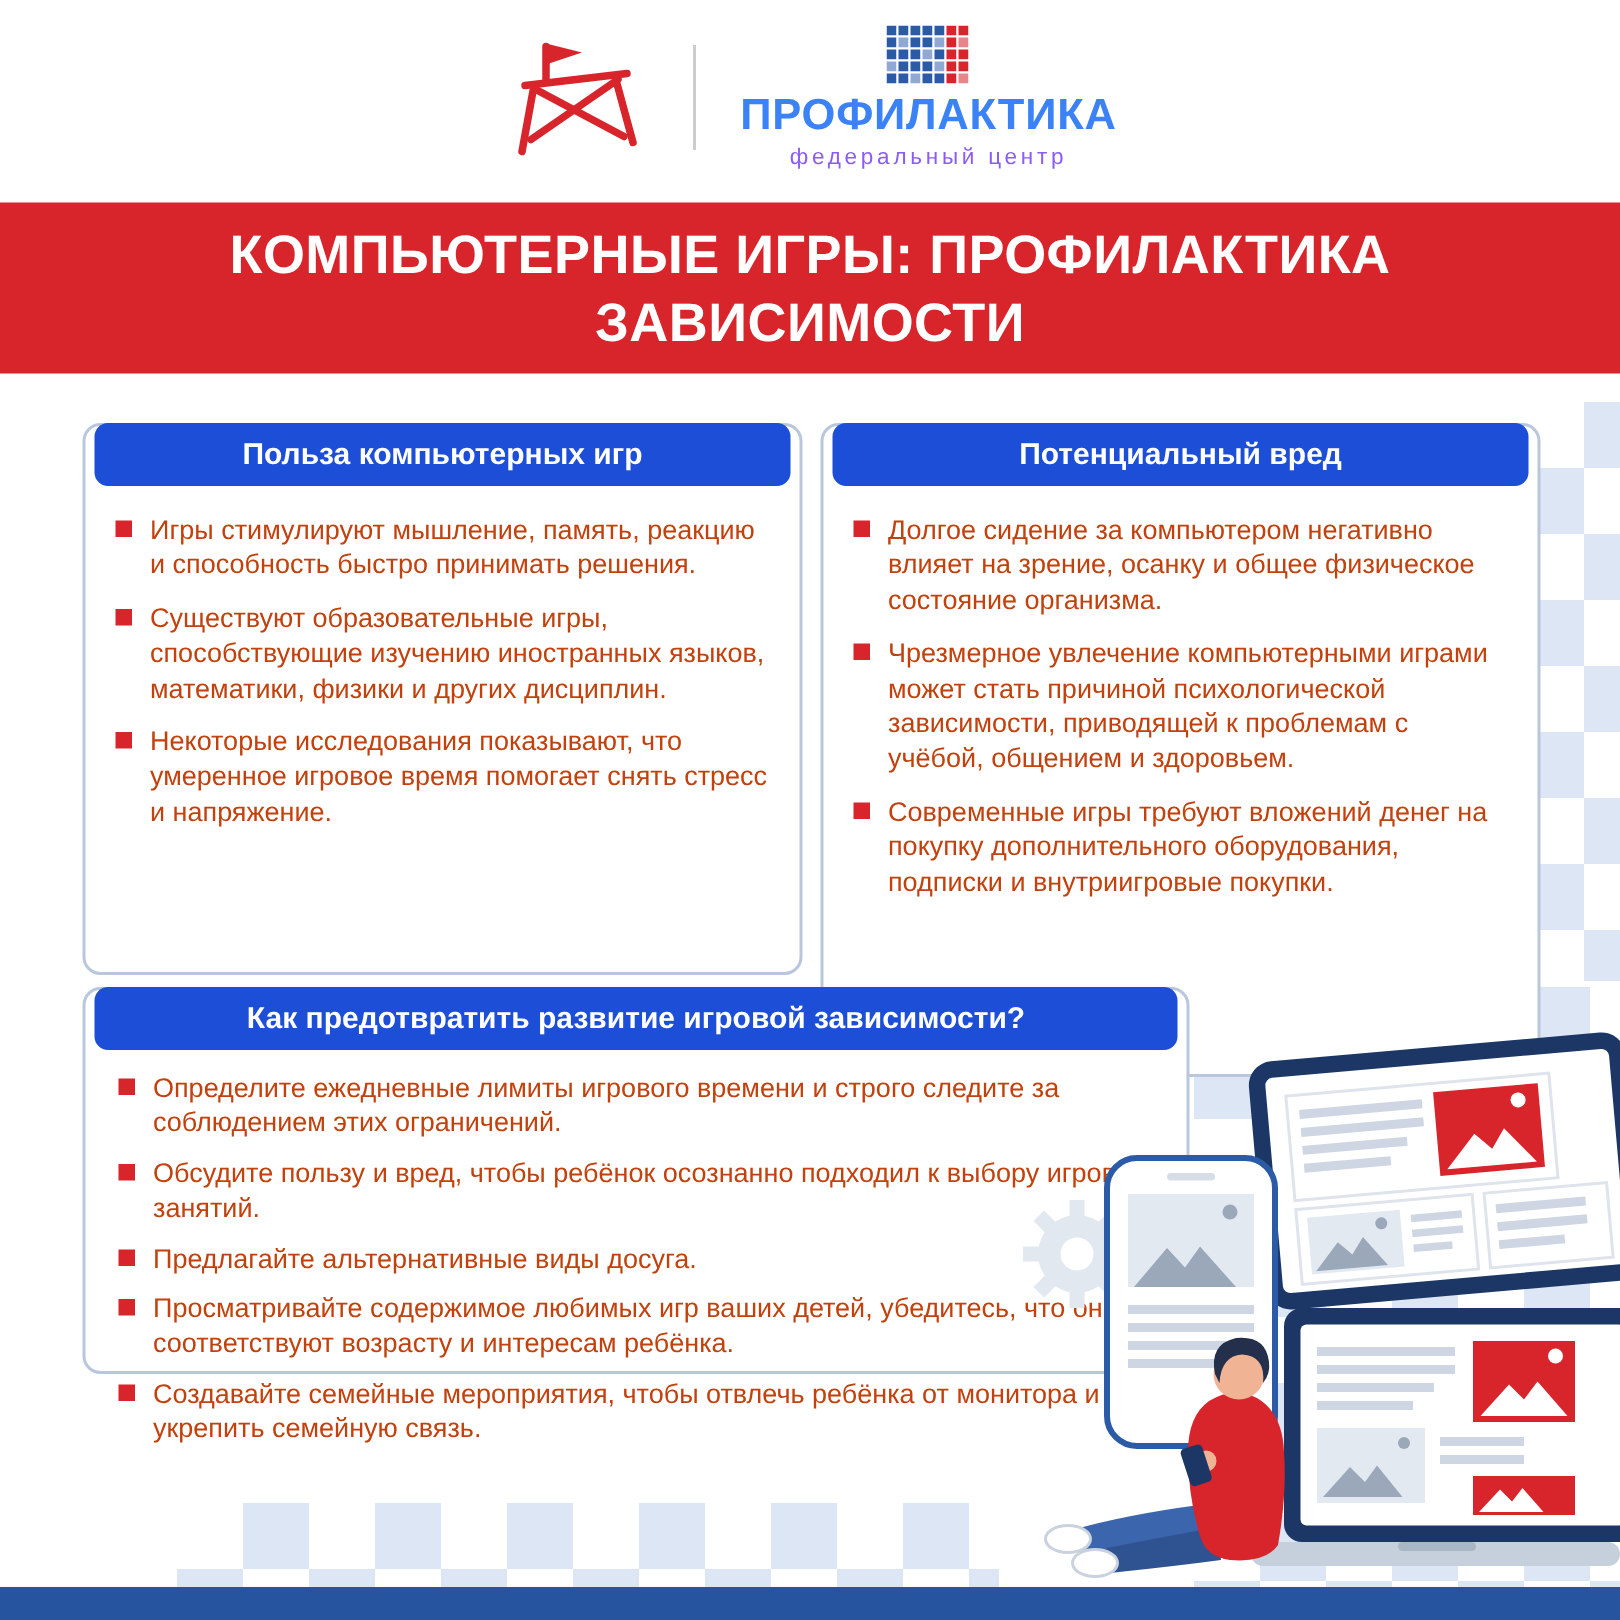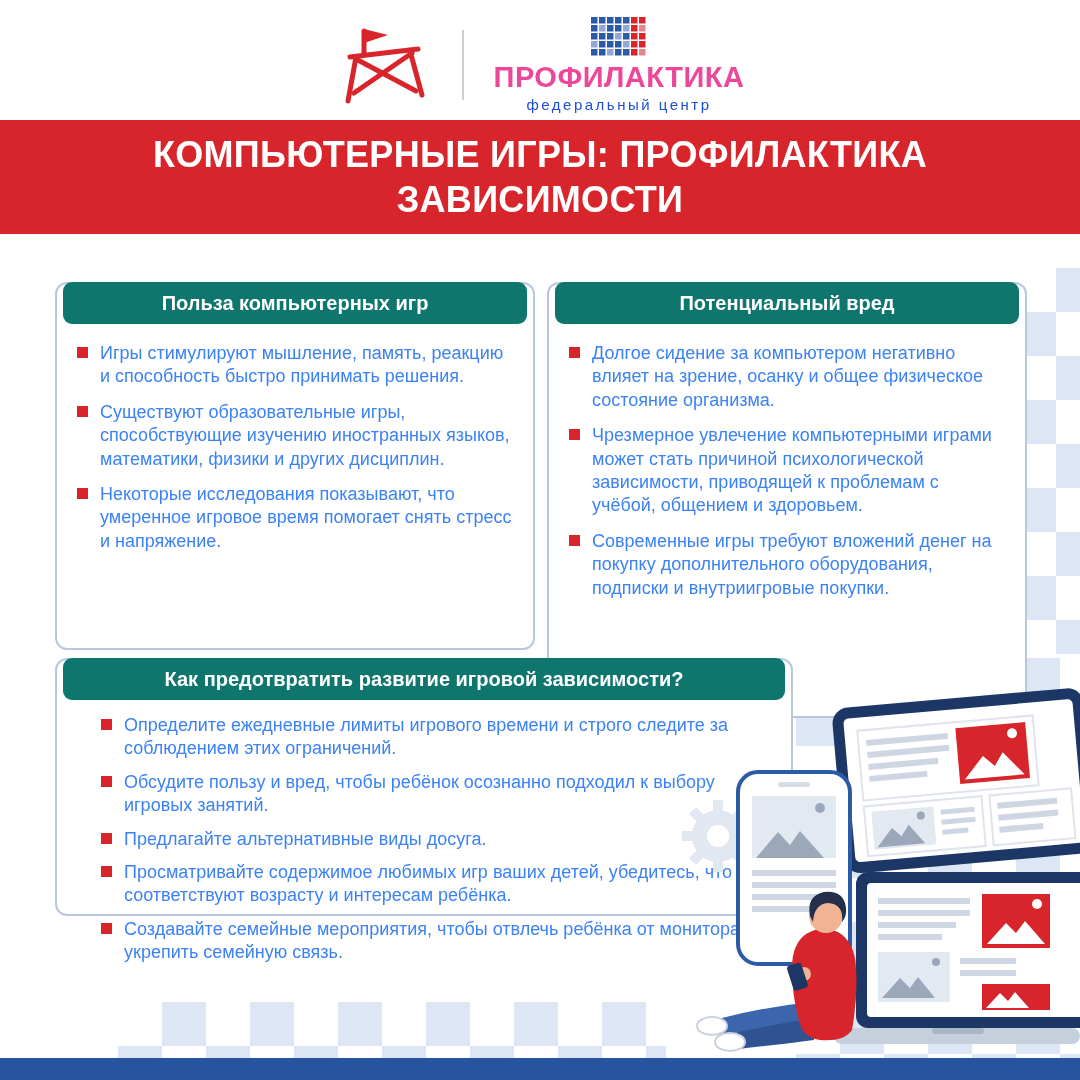--- a/index.html
+++ b/index.html
@@ -21,52 +21,52 @@
   .checker-illus  { left:796px;  top:658px; width:284px; height:400px; }
   .checker-bottom { left:118px;  top:1002px; width:548px; height:58px; }
 
   
   .top {
     position:absolute; left:0; top:0; width:1080px; height:130px; background:#fff;
     display:flex; align-items:center; justify-content:center; gap:30px; z-index:3;
   }
   .divider { width:2px; height:70px; background:#cdcdcd; }
   .brand { display:flex; flex-direction:column; align-items:center; }
-  .brand-name { font-size:29px; font-weight:800; color:#ec4899; letter-spacing:0.5px; margin-top:4px; }
-  .brand-sub  { font-size:15px; color:#1d4ed8; letter-spacing:2.5px; margin-top:2px;text-align:center; }
+  .brand-name { font-size:29px; font-weight:800; color:#3b82f6; letter-spacing:0.5px; margin-top:4px; }
+  .brand-sub  { font-size:15px; color:#8b5cf6; letter-spacing:2.5px; margin-top:2px;text-align:center; }
 
   
   .banner {
-    position:absolute; left:0; top:120px; width:1080px; height:114px; background:#d8252c;
+    position:absolute; left:0; top:135px; width:1080px; height:114px; background:#d8252c;
     display:flex; align-items:center; justify-content:center; z-index:3;
   }
   .banner h1 {
     margin:0; max-width:840px; text-align:center; color:#ffffff;
     font-size:36px; line-height:1.25; font-weight:800; letter-spacing:0.3px;
   }
 
   
   .card {
     position:absolute; background:#ffffff; border:2px solid #b9c7dd; border-radius:12px; z-index:1;
   }
   .card-header {
-    position:absolute; top:-2px; left:6px; right:6px; height:42px; background:#0f766e;
+    position:absolute; top:-2px; left:6px; right:6px; height:42px; background:#1d4ed8;
     border-radius:9px; display:flex; align-items:center; justify-content:center;
   }
   .card-header span { color:#ffffff; font-size:20px; font-weight:700; }
   .card-benefits  { left:55px;  top:282px; width:480px; height:368px; }
   .card-harm      { left:547px; top:282px; width:480px; height:436px; }
   .card-prevent   { left:55px;  top:658px; width:738px; height:258px; }
 
   .card-list { list-style:none; margin:0; padding:58px 18px 6px 20px; }
-  .card-prevent .card-list { padding:54px 22px 0 22px;margin-left:22px; }
+  .card-prevent .card-list { padding:54px 22px 0 22px; }
   .card-list li { display:flex; gap:12px; margin-bottom:12px; }
   .card-prevent .card-list li { margin-bottom:10px; }
   .bullet { width:11px; height:11px; background:#d8252c; flex:0 0 11px; margin-top:5px; }
-  .li-text { font-size:18px; line-height:1.3; color:#3b82f6; }
+  .li-text { font-size:18px; line-height:1.3; color:#c2410c; }
 
   
   .illustration { position:absolute; left:660px; top:676px; z-index:2; }
   .footer-bar { position:absolute; left:0; top:1058px; width:1080px; height:22px; background:#27549e; z-index:4; }
 </style>
 </head>
 <body>
 
 <div class="canvas">
 

